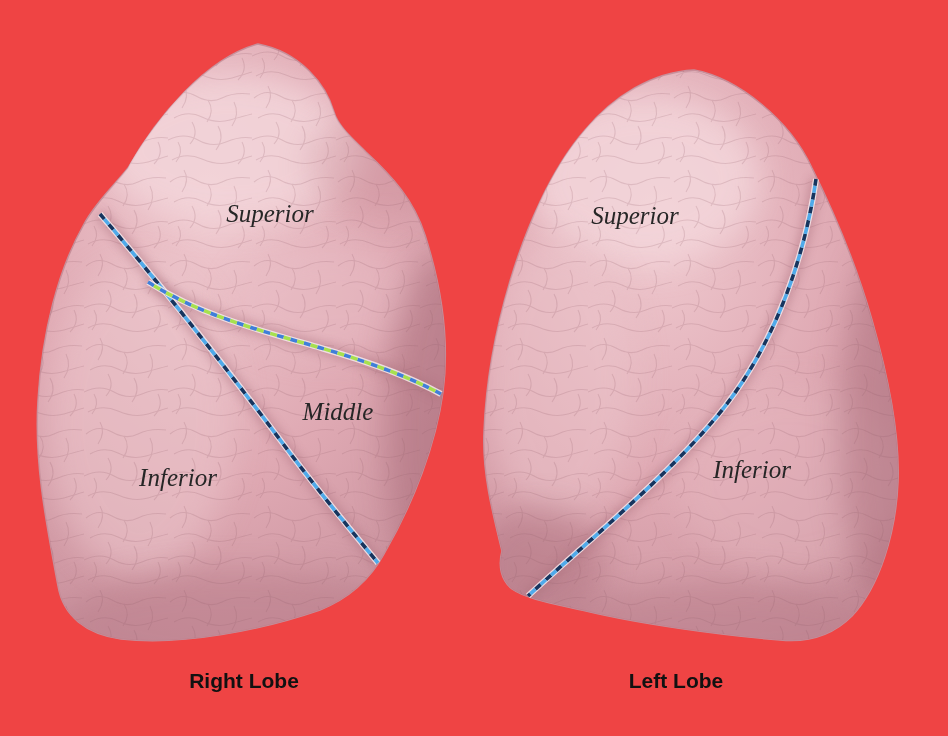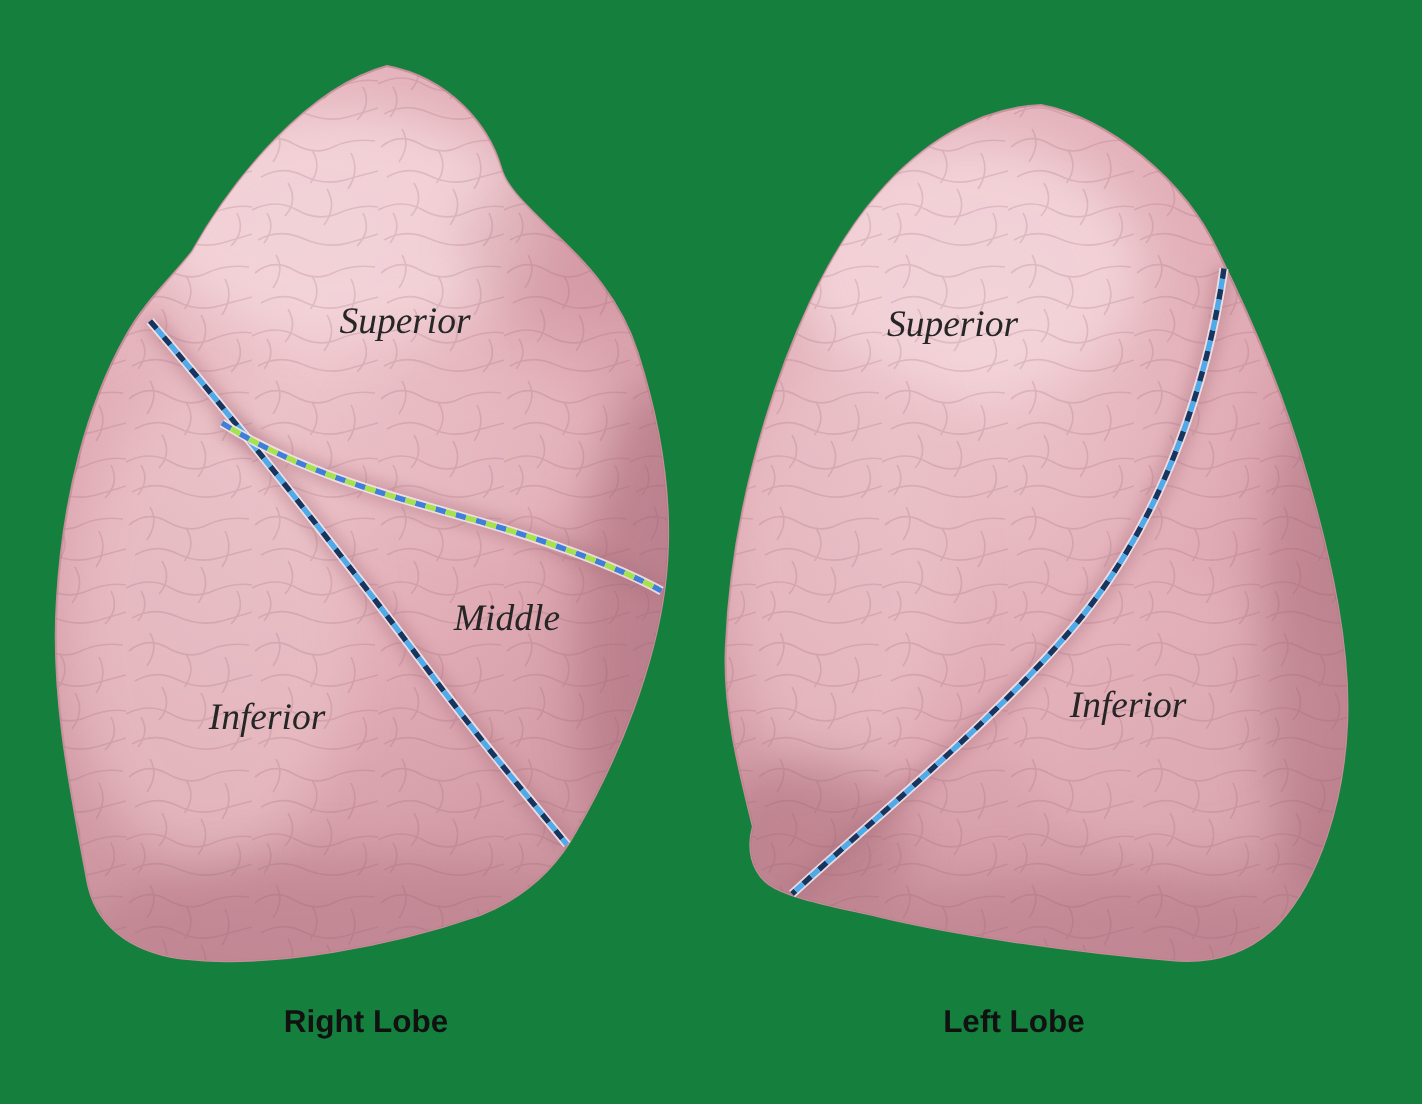--- a/index.html
+++ b/index.html
@@ -1,19 +1,19 @@
 <!DOCTYPE html>
 <html><head>
 <meta charset="utf-8">
 <style>
   html,body{margin:0;padding:0;background:#ffffff;}
   .stage{
     position:relative;
     width:948px;height:736px;
-    background:#15803d;
+    background:#ef4444;
     overflow:hidden;
     font-family:"Liberation Sans", sans-serif;
   }
   svg{display:block;}
   .lobe-label{
     font-family:"Liberation Serif", serif;
     font-style:italic;
     font-size:25px;
     fill:#262626;
     text-anchor:middle;

